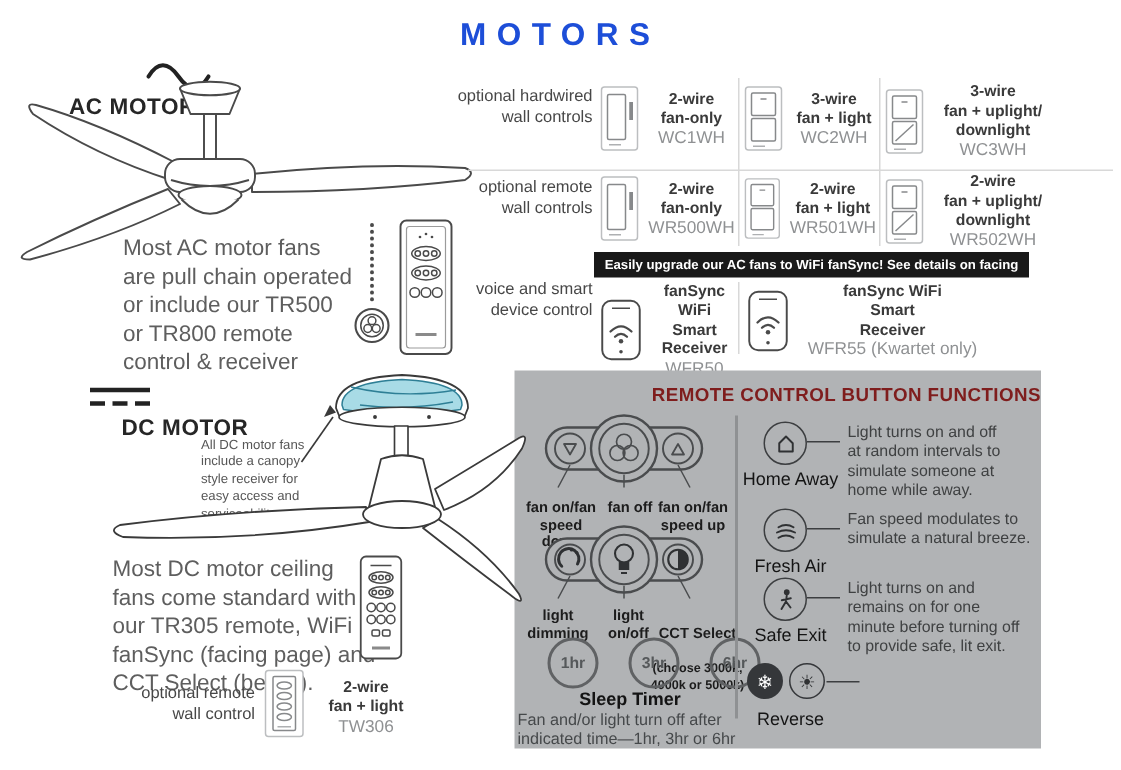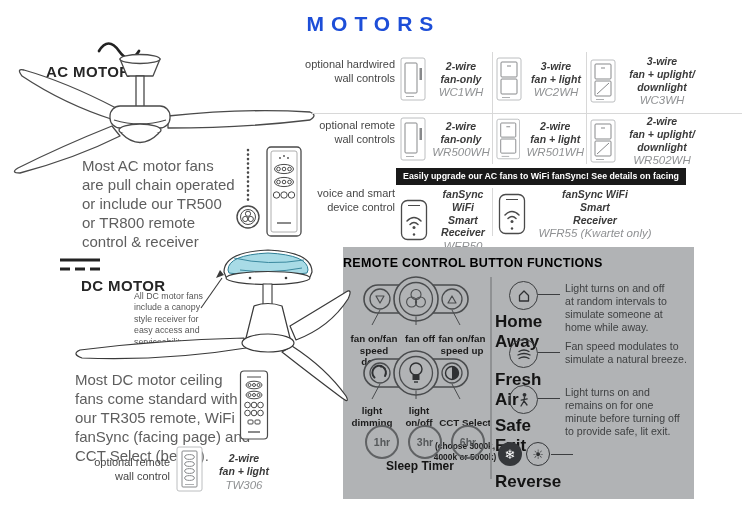--- a/index.html
+++ b/index.html
@@ -6,46 +6,46 @@
   .page{position:relative;width:747px;height:513px;background:#fff;overflow:hidden;
         font-family:"Liberation Sans", sans-serif;color:#3a3a3a;}
   .abs{position:absolute;}
   .title{position:absolute;left:0;top:12px;width:747px;text-align:center;
          font-size:21px;letter-spacing:7px;color:#1d4ed8;font-weight:700;}
   .section-label{position:absolute;font-size:15px;font-weight:bold;color:#262626;letter-spacing:.4px;}
   .para{position:absolute;font-size:15px;color:#5e5e5e;line-height:1.26;white-space:pre-line;}
   .callout{position:absolute;font-size:8.8px;color:#565656;line-height:1.3;white-space:pre-line;}
   .row-label{position:absolute;font-size:11px;color:#474747;text-align:right;line-height:1.28;white-space:pre-line;}
   .cell{position:absolute;display:flex;align-items:center;gap:6px;}
-  .cell-text{flex:1;text-align:center;font-style:italic;}
+  .cell-text{flex:1;text-align:center;}
   .cell-label{font-size:10.5px;font-weight:bold;color:#3a3a3a;line-height:1.22;white-space:pre-line;}
   .cell-model{font-size:11.5px;color:#8f9193;margin-top:1px;white-space:pre-line;}
   .vline{position:absolute;width:1px;background:#d8d8d8;}
   .hline{position:absolute;height:1px;background:#d8d8d8;}
   .banner{position:absolute;left:396px;top:168px;width:290px;height:17px;background:#191919;
           color:#fff;font-size:8.8px;font-weight:bold;text-align:center;line-height:17px;}
   .panel{position:absolute;left:343px;top:247px;width:351px;height:252px;background:#b1b3b5;z-index:1;}
-  .panel-title{position:absolute;left:0;top:9px;width:100%;text-align:left;
-               font-size:12.5px;font-weight:bold;color:#000000;letter-spacing:.3px;}
+  .panel-title{position:absolute;left:0;top:9px;width:100%;text-align:right;
+               font-size:12.5px;font-weight:bold;color:#7f1d1d;letter-spacing:.3px;}
   .btn-label{position:absolute;font-size:9.8px;font-weight:bold;color:#1c1c1c;text-align:center;
              line-height:1.18;white-space:pre-line;}
   .btn-sub{font-size:8.4px;font-weight:bold;line-height:1.2;white-space:pre-line;}
   .panel-divider{position:absolute;left:147px;top:30px;width:2px;height:202px;background:#8f9193;}
-  .sleep-row{position:absolute;left:22px;top:178px;display:flex;gap:9px;}
+  .sleep-row{position:absolute;left:22px;top:178px;display:flex;gap:20px;}
   .timer-circle{width:30px;height:30px;border:2px solid #606264;border-radius:50%;
                 color:#55585a;font-weight:bold;font-size:10.5px;display:flex;align-items:center;justify-content:center;}
   .sleep-label{position:absolute;left:12px;top:212px;width:130px;text-align:center;
                font-size:12px;font-weight:bold;color:#141414;}
   .sleep-desc{position:absolute;left:2px;top:227px;width:162px;font-size:10.8px;color:#45484a;
               line-height:1.25;white-space:pre-line;}
   .fn-row{position:absolute;left:152px;width:200px;height:56px;}
   .fn-icon-circle{position:absolute;left:14px;top:0;width:27px;height:27px;border:1.6px solid #3c3e40;
                   border-radius:50%;display:flex;align-items:center;justify-content:center;}
-  .fn-name{position:absolute;left:0;top:31px;width:64px;text-align:left;
-           font-size:17px;font-weight:bold;color:#141414;}
+  .fn-name{position:absolute;left:0;top:31px;width:64px;text-align:center;
+           font-size:12px;font-weight:normal;color:#141414;}
   .fn-dash{position:absolute;left:43px;top:13px;width:22px;border-top:1.7px solid #3c3e40;}
   .fn-desc{position:absolute;left:70px;top:1px;width:134px;font-size:10.6px;color:#3f4142;
            line-height:1.24;white-space:pre-line;}
   .rev-wrap{position:absolute;left:3px;top:1px;display:flex;gap:4px;}
   .rev-dark{width:24px;height:24px;border-radius:50%;background:#35373a;color:#fff;
             display:flex;align-items:center;justify-content:center;font-size:13px;}
   .rev-light{width:24px;height:24px;border-radius:50%;border:1.6px solid #35373a;color:#2f3133;
              display:flex;align-items:center;justify-content:center;font-size:13px;box-sizing:border-box;}
   svg{display:block;}
 </style>
@@ -401,20 +401,22 @@
       <span class="btn-sub">(choose 3000k,
 4000k or 5000k)</span>
     </div>
 
     <div class="sleep-row">
       <div class="timer-circle">1hr</div>
       <div class="timer-circle">3hr</div>
       <div class="timer-circle">6hr</div>
     </div>
     <div class="sleep-label">Sleep Timer</div>
+    <div class="sleep-desc">Fan and/or light turn off after
+indicated time—1hr, 3hr or 6hr</div>
 
     <div class="panel-divider"></div>
 
     <div class="fn-row" style="top:34px;">
       <div class="fn-icon-circle">
         <svg width="14" height="14" viewBox="0 0 14 14">
           <path d="M2.5,6.5 L7,2 L11.5,6.5 L11.5,12 L2.5,12 Z" fill="none" stroke="#2f3133" stroke-width="1.3" stroke-linejoin="round"></path>
         </svg>
       </div>
       <div class="fn-name">Home Away</div>

